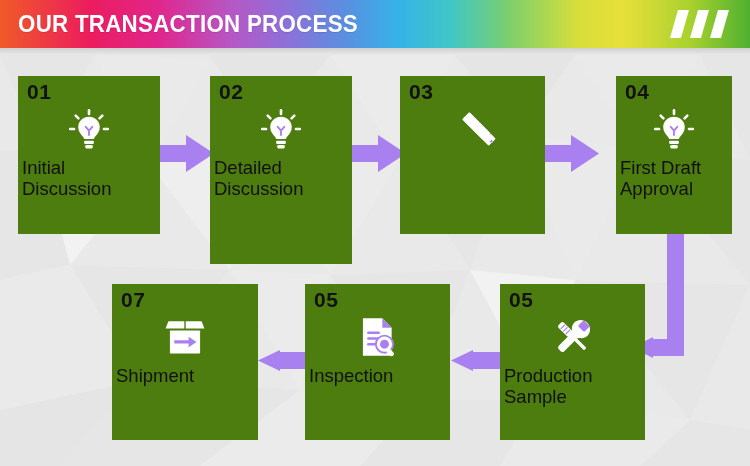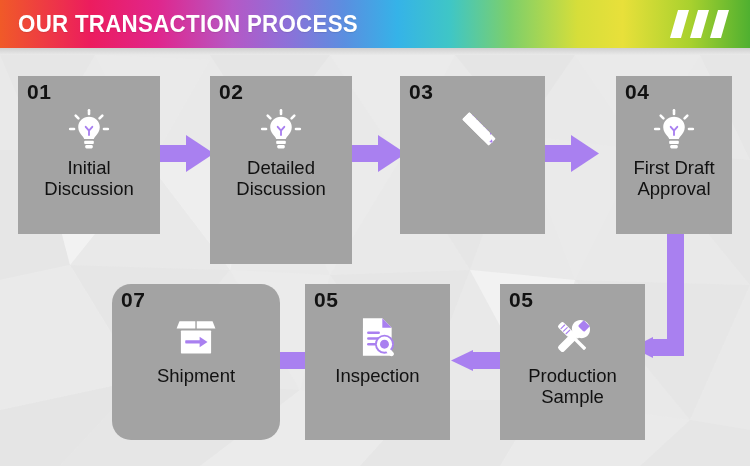--- a/index.html
+++ b/index.html
@@ -39,33 +39,33 @@
     position:absolute; left:0; top:48px; width:750px; height:7px; z-index:2;
     background:linear-gradient(180deg, rgba(120,120,120,.22), rgba(120,120,120,0));
   }
 
   
   #connectors { position:absolute; inset:0; z-index:1; }
 
   
   .card {
     position:absolute; z-index:2;
-    background:#a3a3a3;
+    background:#4d7c0f;
     display:flex; flex-direction:column;
     align-items:center; justify-content:flex-start;
     padding-top:6px;
   }
   .card-num {
     position:absolute; left:9px; top:4px;
     font-size:21px; font-weight:bold; color:#121212; letter-spacing:.5px;
   }
   .card-icon { margin-top:24px; width:46px; height:46px; display:block; }
   .card-label {
     margin-top:5px; width:100%;
-    text-align:center; color:#111111;
+    text-align:left; color:#111111;
     font-size:18.5px; line-height:1.16; font-weight:400;
     padding:0 4px;
   }
 </style>
 </head>
 <body>
 
 <svg id="bg-texture" viewBox="0 0 750 466" preserveAspectRatio="none">
   <rect x="0" y="0" width="750" height="466" fill="#e9e9e9"></rect>
   <g opacity="0.55">
@@ -269,21 +269,21 @@
       </g>
       <circle cx="41" cy="42" r="13.2" fill="#a980f0"></circle>
       <circle cx="41" cy="42" r="10.6" fill="#ffffff"></circle>
       <circle cx="41" cy="42" r="6.2" fill="#a980f0"></circle>
       <rect x="47" y="47" width="12" height="6.5" rx="3.2" transform="rotate(45 47 47)"></rect>
     </g>
   </svg>
   <div class="card-label">Inspection</div>
 </div>
 
-<div class="card" style="left:112px; top:284px; width:168px; height:156px;border-radius:19px;">
+<div class="card" style="left:112px; top:284px; width:146px; height:156px;">
   <span class="card-num">07</span>
   <svg class="card-icon" viewBox="0 0 64 64">
     <g fill="#ffffff">
 
       <path d="M9 10h22v10H5z"></path>
       <path d="M33 10h22l4 10H33z"></path>
 
       <rect x="11" y="23" width="42" height="32" rx="1"></rect>
 
       <g fill="#a980f0">

